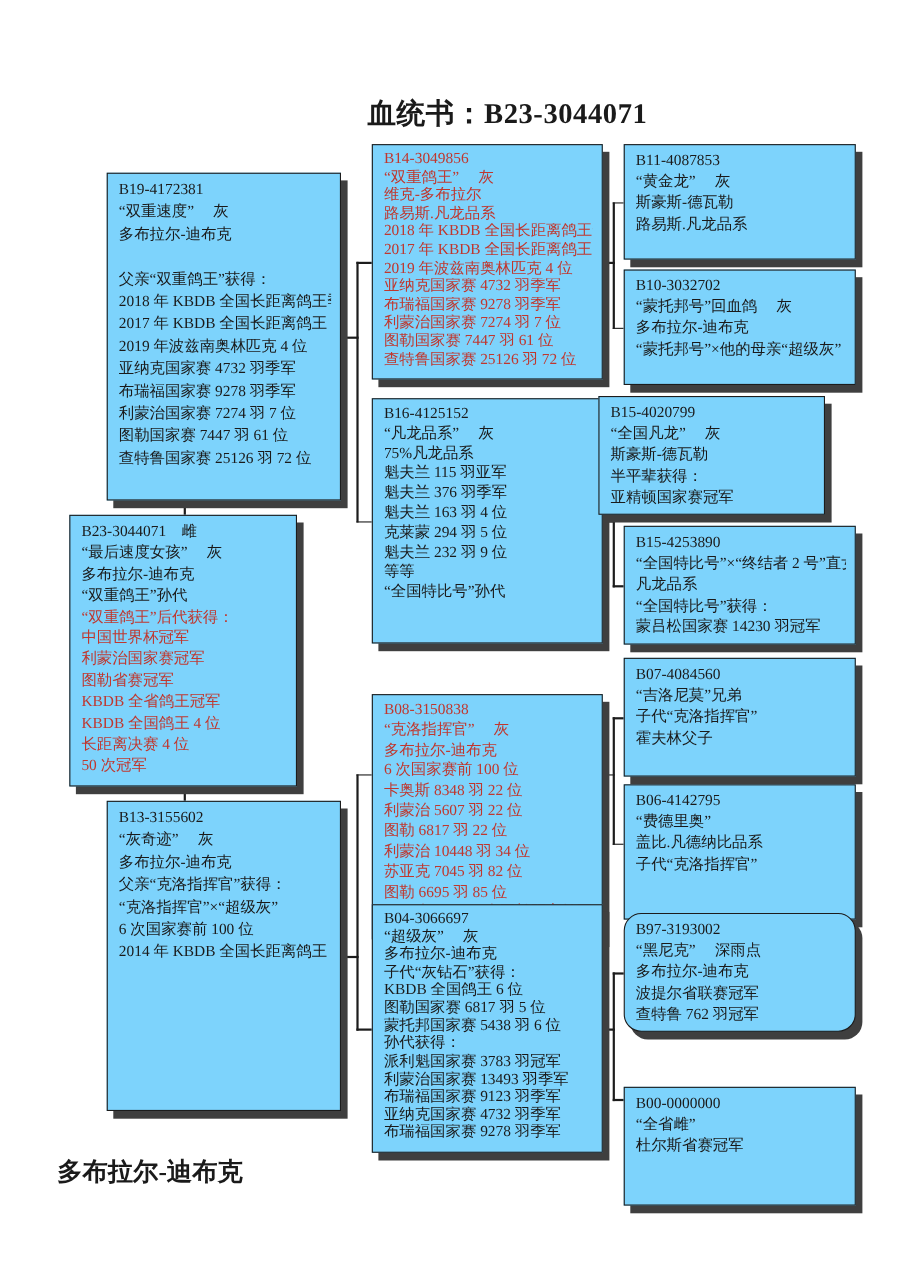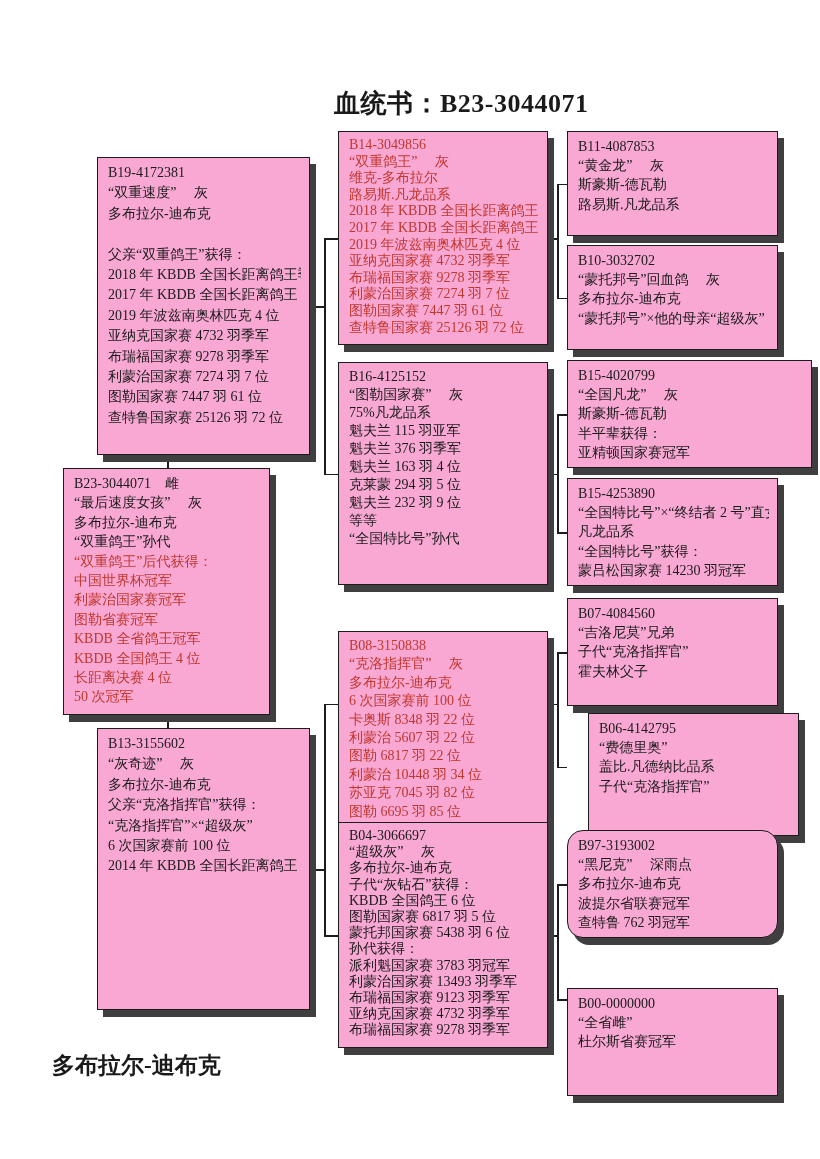--- a/index.html
+++ b/index.html
@@ -9,21 +9,21 @@
   }
   .title{
     position:absolute;left:334px;top:86px;font-size:26px;font-weight:bold;
     letter-spacing:.5px;white-space:nowrap;
   }
   .footer{
     position:absolute;left:52px;top:1050px;font-size:23px;font-weight:bold;
     white-space:nowrap;
   }
   .box{
-    position:absolute;background:#f9a8d4;border:1.6px solid #1c1c1c;
+    position:absolute;background:#7dd3fc;border:1.6px solid #1c1c1c;
     box-shadow:6px 7px 0 0 #3f3f3f;box-sizing:border-box;
     padding:5px 8px 0 10px;font-size:14px;z-index:2;
   }
   .line{white-space:nowrap;overflow:hidden;}
   .line.red{color:var(--red,#c0372e);}
   .cline{position:absolute;background:#1c1c1c;z-index:1;}
 </style>
 </head>
 <body>
 
@@ -77,21 +77,21 @@
         <div class="line red">2017 年 KBDB 全国长距离鸽王 15 位</div>
         <div class="line red">2019 年波兹南奥林匹克 4 位</div>
         <div class="line red">亚纳克国家赛 4732 羽季军</div>
         <div class="line red">布瑞福国家赛 9278 羽季军</div>
         <div class="line red">利蒙治国家赛 7274 羽 7 位</div>
         <div class="line red">图勒国家赛 7447 羽 61 位</div>
         <div class="line red">查特鲁国家赛 25126 羽 72 位</div>
       </div>
       <div class="box" style="left: 338px; top: 362px; width: 210px; height: 223px; line-height: 18px;">
         <div class="line">B16-4125152</div>
-        <div class="line">“图勒国家赛”　 灰</div>
+        <div class="line">“凡龙品系”　 灰</div>
         <div class="line">75%凡龙品系</div>
         <div class="line">魁夫兰 115 羽亚军</div>
         <div class="line">魁夫兰 376 羽季军</div>
         <div class="line">魁夫兰 163 羽 4 位</div>
         <div class="line">克莱蒙 294 羽 5 位</div>
         <div class="line">魁夫兰 232 羽 9 位</div>
         <div class="line">等等</div>
         <div class="line">“全国特比号”孙代</div>
       </div>
       <div class="box" style="left: 338px; top: 592px; width: 210px; height: 223px; line-height: 18.4px; margin-top: 39px;">
@@ -127,41 +127,41 @@
         <div class="line">“黄金龙”　 灰</div>
         <div class="line">斯豪斯-德瓦勒</div>
         <div class="line">路易斯.凡龙品系</div>
       </div>
       <div class="box" style="left: 567px; top: 245px; width: 211px; height: 105px; line-height: 19.2px;">
         <div class="line">B10-3032702</div>
         <div class="line">“蒙托邦号”回血鸽　 灰</div>
         <div class="line">多布拉尔-迪布克</div>
         <div class="line">“蒙托邦号”×他的母亲“超级灰”</div>
       </div>
-      <div class="box" style="left: 567px; top: 360px; width: 245px; height: 108px; line-height: 19.2px;">
+      <div class="box" style="left: 544px; top: 360px; width: 206px; height: 108px; line-height: 19.2px;">
         <div class="line">B15-4020799</div>
         <div class="line">“全国凡龙”　 灰</div>
         <div class="line">斯豪斯-德瓦勒</div>
         <div class="line">半平辈获得：</div>
         <div class="line">亚精顿国家赛冠军</div>
       </div>
       <div class="box" style="left: 567px; top: 478px; width: 211px; height: 108px; line-height: 19.2px;">
         <div class="line">B15-4253890</div>
         <div class="line">“全国特比号”×“终结者 2 号”直女</div>
         <div class="line">凡龙品系</div>
         <div class="line">“全国特比号”获得：</div>
         <div class="line">蒙吕松国家赛 14230 羽冠军</div>
       </div>
       <div class="box" style="left: 567px; top: 598px; width: 211px; height: 108px; line-height: 19.2px;">
         <div class="line">B07-4084560</div>
         <div class="line">“吉洛尼莫”兄弟</div>
         <div class="line">子代“克洛指挥官”</div>
         <div class="line">霍夫林父子</div>
       </div>
-      <div class="box" style="left: 567px; top: 713px; width: 211px; height: 123px; line-height: 19.2px; margin-left: 21px;">
+      <div class="box" style="left: 567px; top: 713px; width: 211px; height: 123px; line-height: 19.2px;">
         <div class="line">B06-4142795</div>
         <div class="line">“费德里奥”</div>
         <div class="line">盖比.凡德纳比品系</div>
         <div class="line">子代“克洛指挥官”</div>
       </div>
       <div class="box" style="left: 567px; top: 830px; width: 211px; height: 108px; line-height: 19.2px; border-radius: 16px;">
         <div class="line">B97-3193002</div>
         <div class="line">“黑尼克”　 深雨点</div>
         <div class="line">多布拉尔-迪布克</div>
         <div class="line">波提尔省联赛冠军</div>

